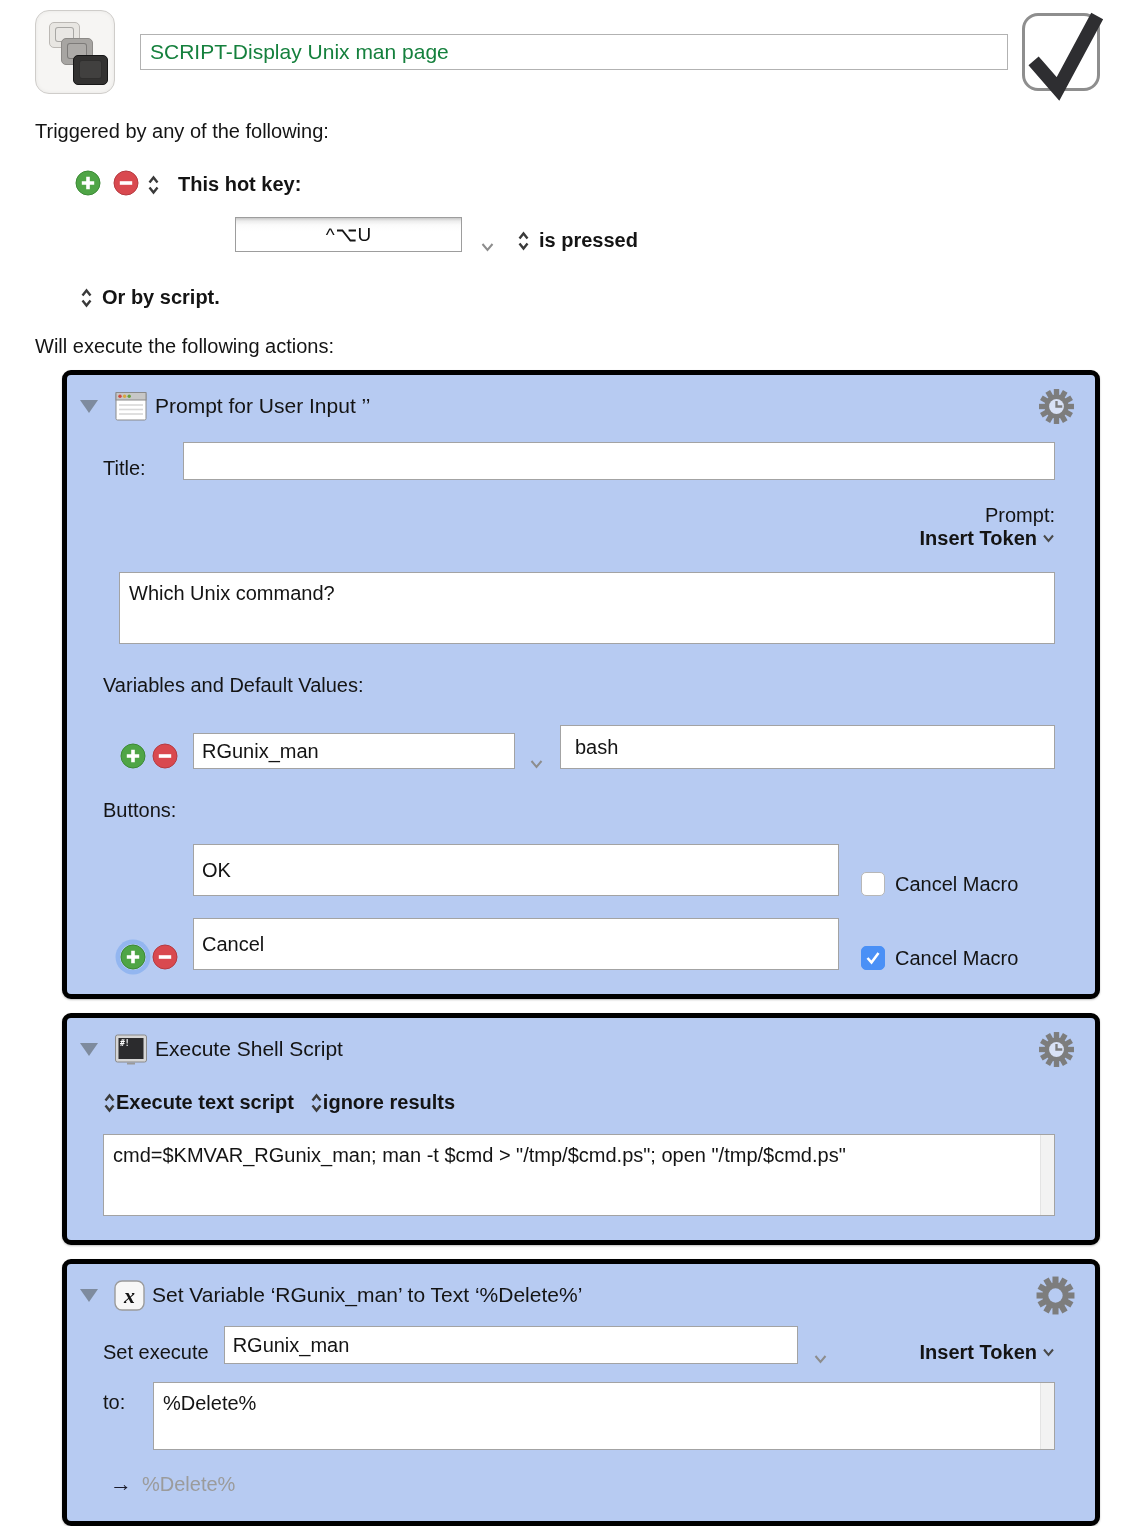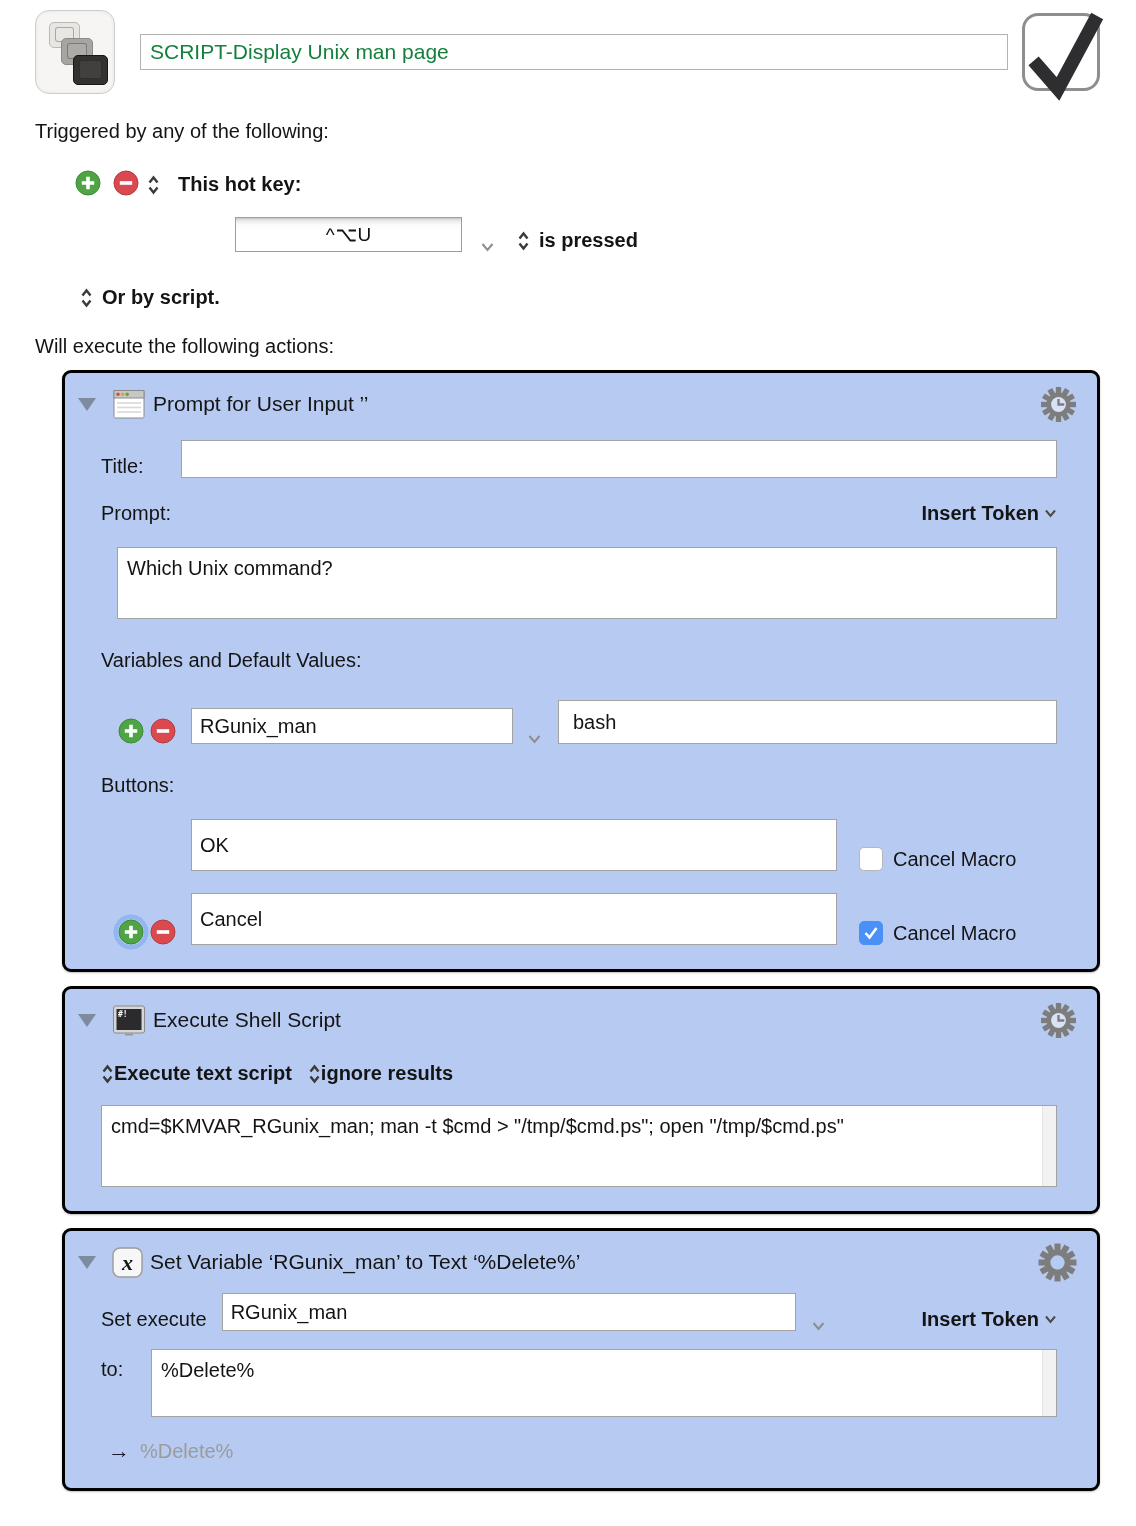--- a/index.html
+++ b/index.html
@@ -79,39 +79,39 @@
   .hotkey-detail .chev { margin-left:18px; }
   .hotkey-detail .stepper { margin-left:22px; }
   .hotkey-detail .cond { margin-left:9px; }
   .script-row { margin-top:34px; margin-left:45px; gap:9px; }
   .web-note { margin-top:22px; margin-left:37px; }
   .exec-heading { margin-top:26px; }
 
   
   .action {
     width:1038px; margin:12px 0 14px 27px;
-    background:#b7cbf2; border:3px solid #000000; border-radius:9px;
+    background:#b7cbf2; border:5px solid #000000; border-radius:9px;
     box-shadow:0 1px 2px rgba(0,0,0,.25);
     padding:11px 0 0 0;
   }
   .action-header { display:flex; align-items:center; padding:2px 20px 0 13px; height:38px; }
   .tri { width:0; height:0; flex:none;
     border-left:9px solid transparent; border-right:9px solid transparent;
     border-top:13px solid #7e8b9e; cursor:default; }
   .action-icon { margin-left:16px; flex:none; display:inline-flex; }
   .action-title { margin-left:7px; font-size:21px; white-space:nowrap; }
   .gear { margin-left:auto; flex:none; display:inline-flex; cursor:default; }
   .action-body { padding:0 40px 0 36px; }
 
   .lbl { white-space:nowrap; }
   .title-row { margin-top:18px; }
   .title-row .lbl { width:80px; flex:none; }
   .title-row input { flex:1; height:38px; padding:0 8px; }
 
-  .prompt-label-row { margin-top:24px; }
+  .prompt-label-row { margin-top:24px;flex-direction:column; }
   .insert-token { margin-left:auto; display:inline-flex; align-items:center; gap:5px; font-weight:bold; cursor:default; }
   .prompt-ta { margin-top:22px; height:72px;margin-left:16px; }
   .section-label { margin-top:30px; }
 
   .var-row { margin-top:28px; }
   .var-row .pm-group { margin-left:17px; display:inline-flex; }
   .var-row input.varname { width:322px; height:36px; padding:0 8px; margin-left:15px; }
   .var-row .chev { margin:0 16px 0 14px; }
   .var-row input.vardefault { flex:1; height:44px; padding:0 14px; }
 

